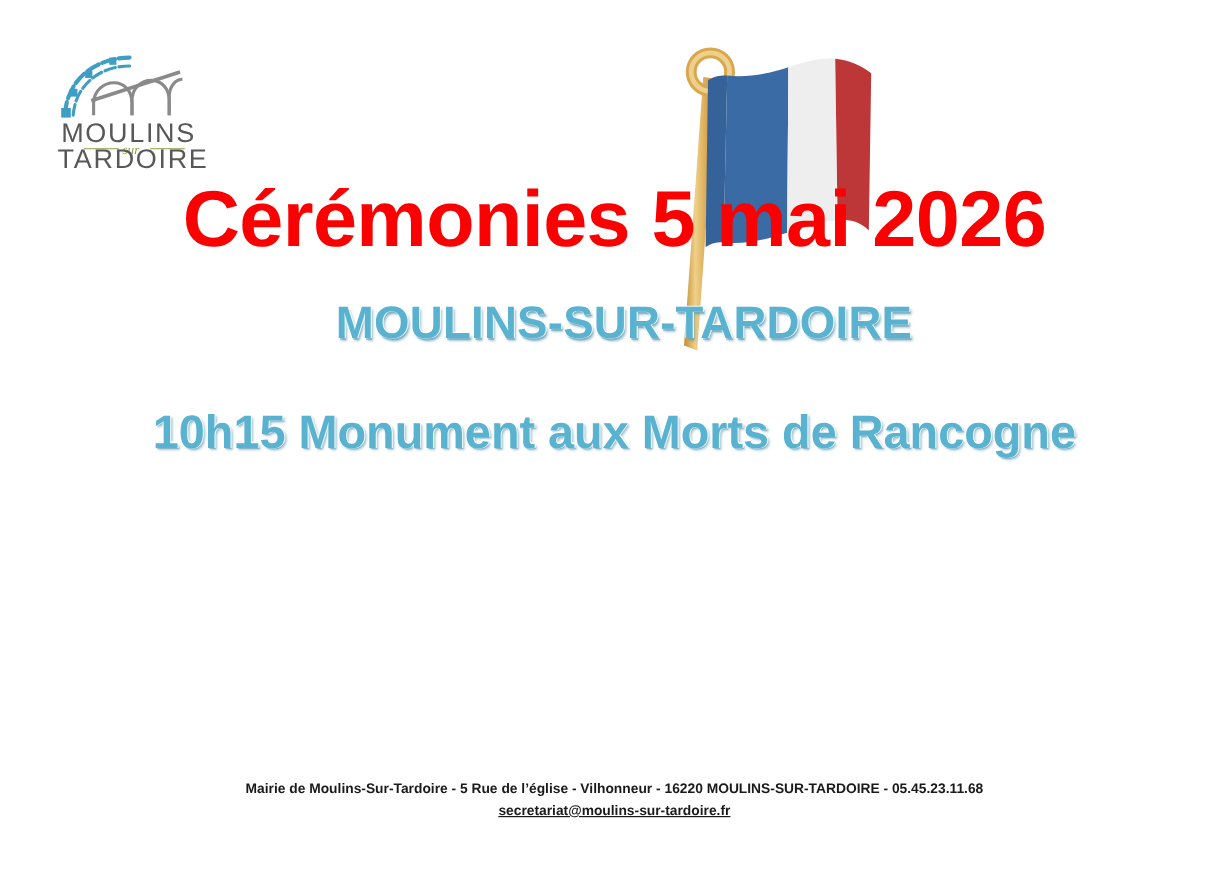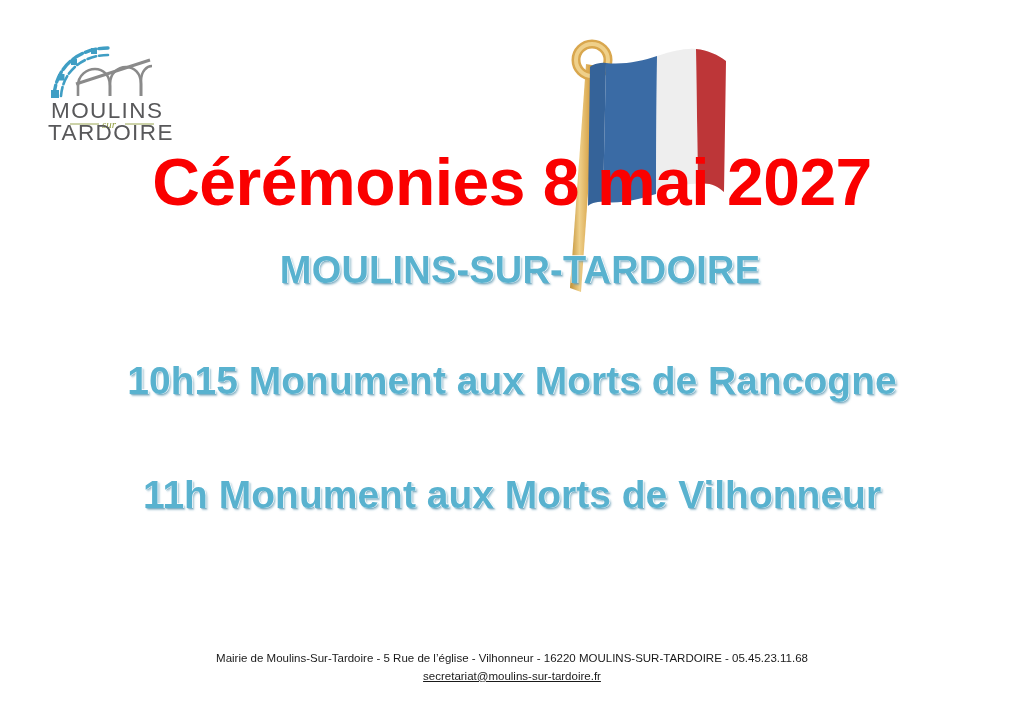--- a/index.html
+++ b/index.html
@@ -75,32 +75,32 @@
        0 -1px 0 rgba(255,255,255,.75),
        2px 2px 2px rgba(90,150,175,.55),
        1px 1px 0 rgba(120,175,200,.55);
   }
   .subtitle {
     top: 249px;
     font-size: 38px;
     letter-spacing: 0.2px;
     padding-left: 16px;
   }
-  .event-1 { top: 359px; font-size: 39px; }
+  .event-1 { top: 339px; font-size: 39px; }
   .event-2 { top: 473px; font-size: 39px; }
 
   
   .footer {
     position: absolute;
     left: 0;
     right: 0;
     top: 650px;
     text-align: center;
     font-size: 11.5px;
-    font-weight: normal;
+    font-weight: bold;
     color: #1a1a1a;
     line-height: 1.45;
   }
   .footer .addr { display: block; }
   .footer .email {
     display: inline-block;
     margin-top: 1px;
     color: #1a1a1a;
     text-decoration: underline;
   }
@@ -160,25 +160,24 @@
         <path d="M127 22 C142 17 156 14 166 15 L168 150 C157 149 141 154 126 160 Z" fill="#fbfbfb"></path>
         <path d="M166 15 C178 16 188 21 196 27 L194 158 C187 151 178 148 168 150 Z" fill="#c8393c"></path>
 
         <path d="M60 33 C60 33 66 28 76 29 L73 168 C64 167 58 172 58 172 Z" fill="#000" opacity="0.07"></path>
         <path d="M166 15 C178 16 188 21 196 27 L194 158 C187 151 178 148 168 150 Z" fill="#000" opacity="0.05"></path>
         <path d="M127 22 C142 17 156 14 166 15 L168 150 C157 149 141 154 126 160 Z" fill="#d7d7d7" opacity="0.35"></path>
       </g>
     </svg>
   </div>
 
-  <div class="title">Cérémonies 8 mai 2027</div>
+  <div class="title">Cérémonies 5 mai 2026</div>
 
   <div class="wa subtitle">MOULINS-SUR-TARDOIRE</div>
 
   <div class="wa event-1">10h15 Monument aux Morts de Rancogne</div>
-  <div class="wa event-2">11h Monument aux Morts de Vilhonneur</div>
 
   <div class="footer">
     <span class="addr">Mairie de Moulins-Sur-Tardoire  - 5 Rue de l’église - Vilhonneur - 16220 MOULINS-SUR-TARDOIRE - 05.45.23.11.68</span>
     <span class="email">secretariat@moulins-sur-tardoire.fr</span>
   </div>
 
 </div>
 
 </body></html>

